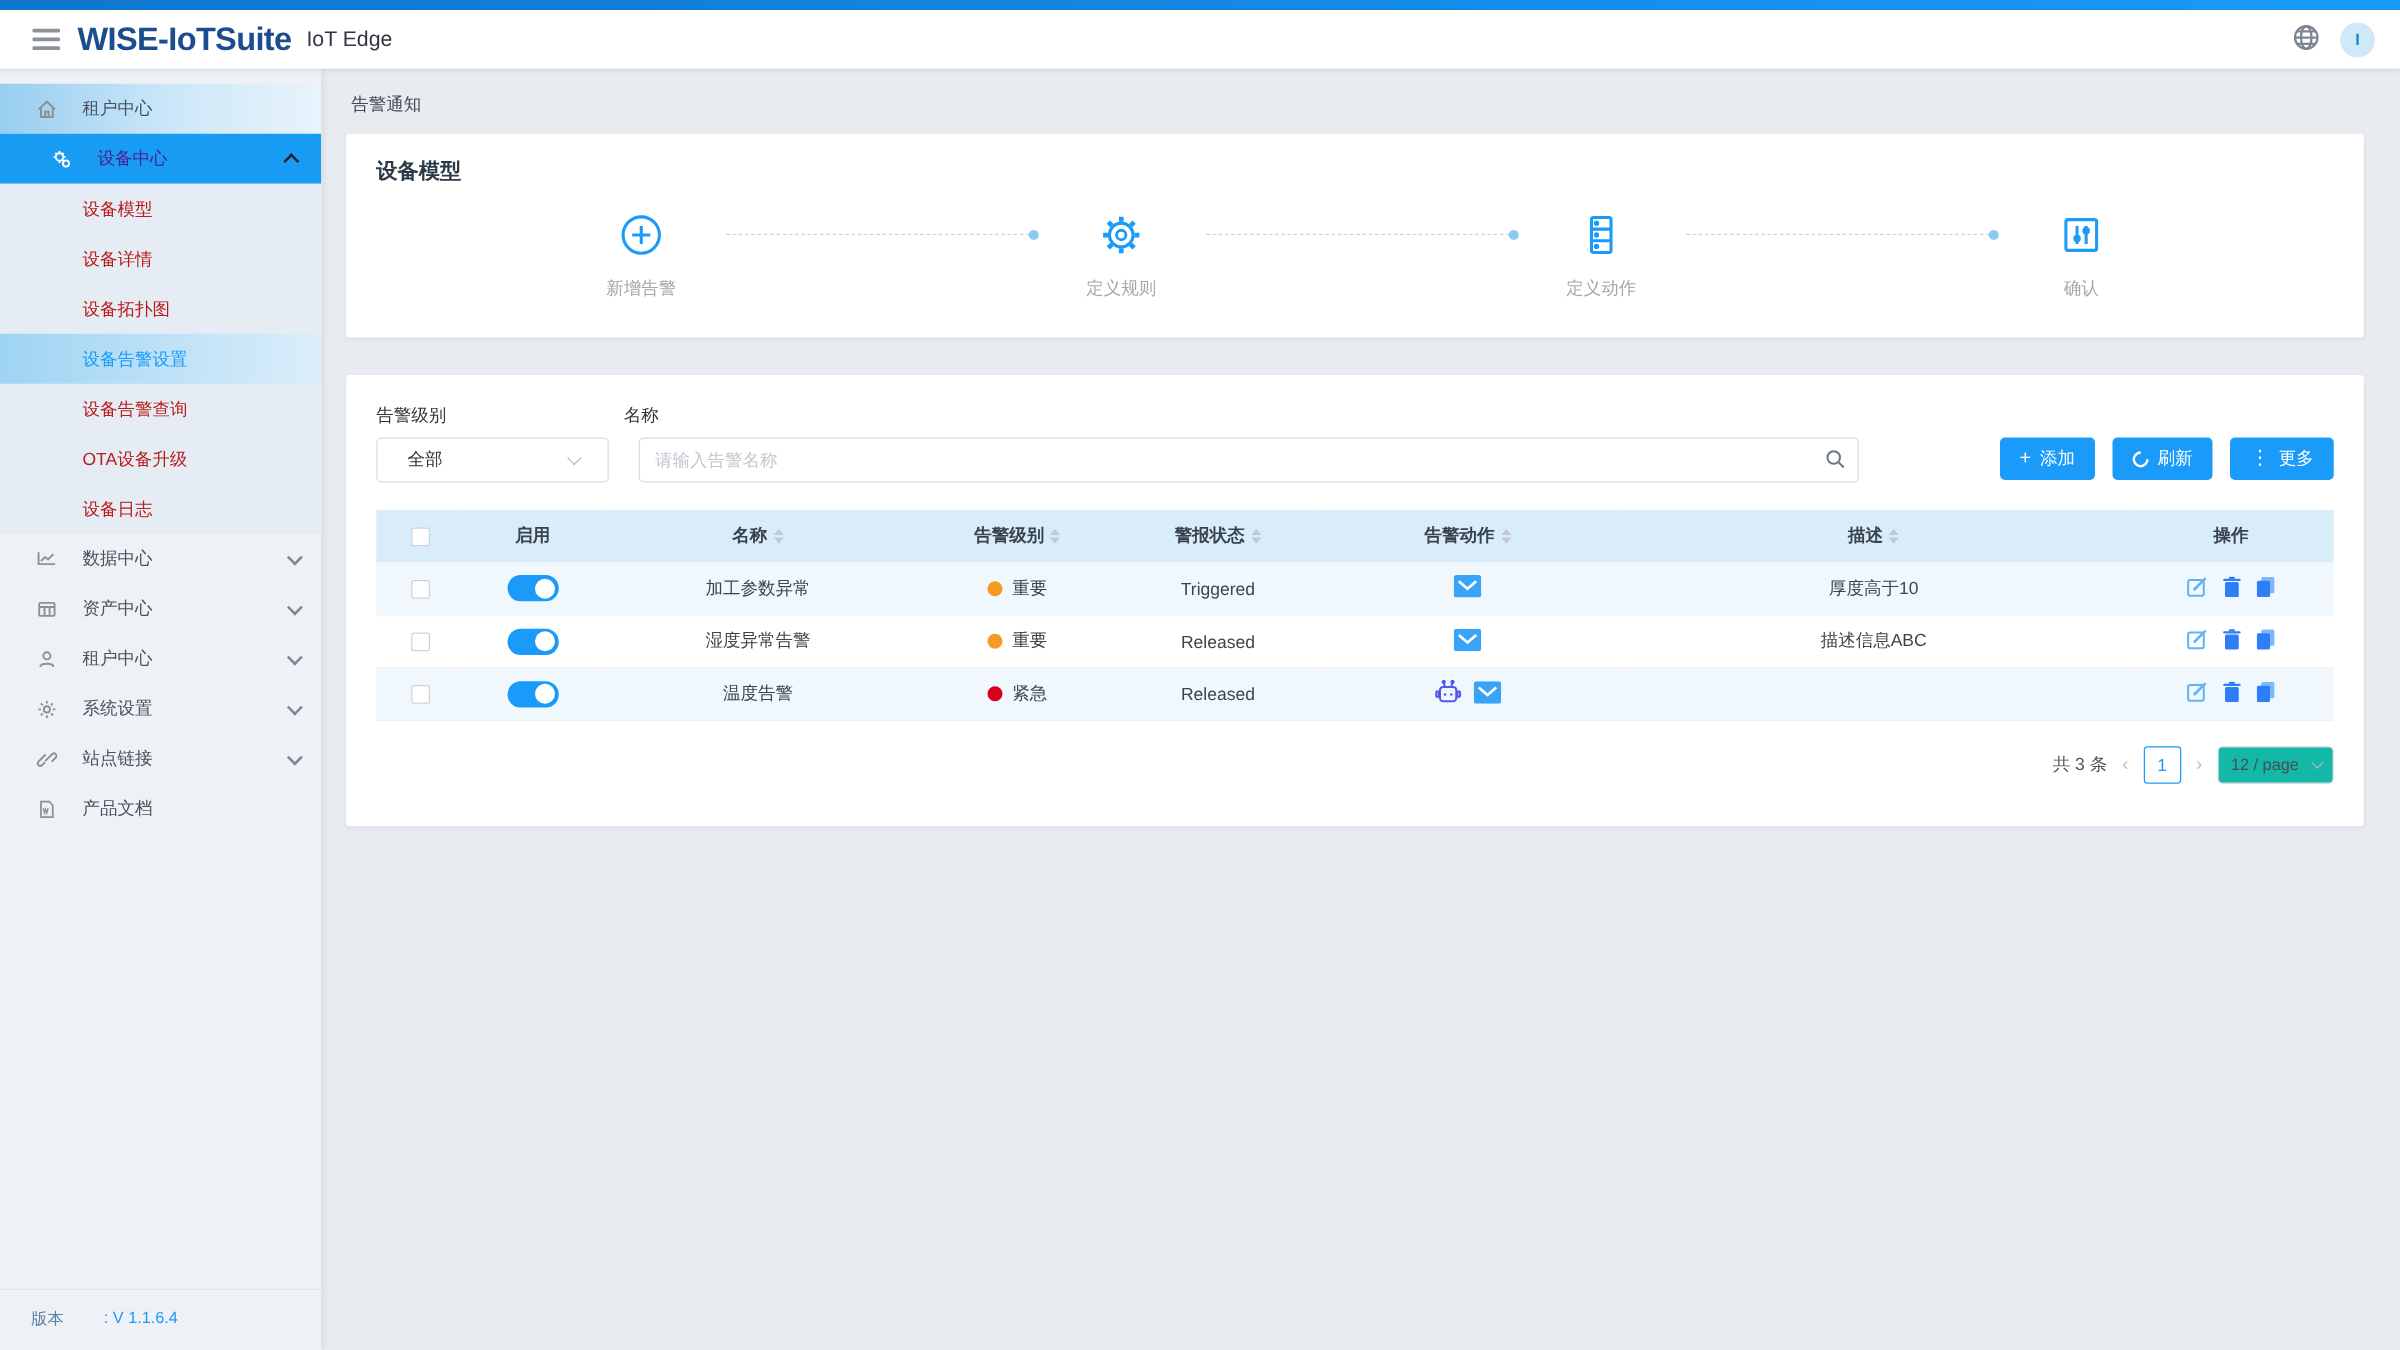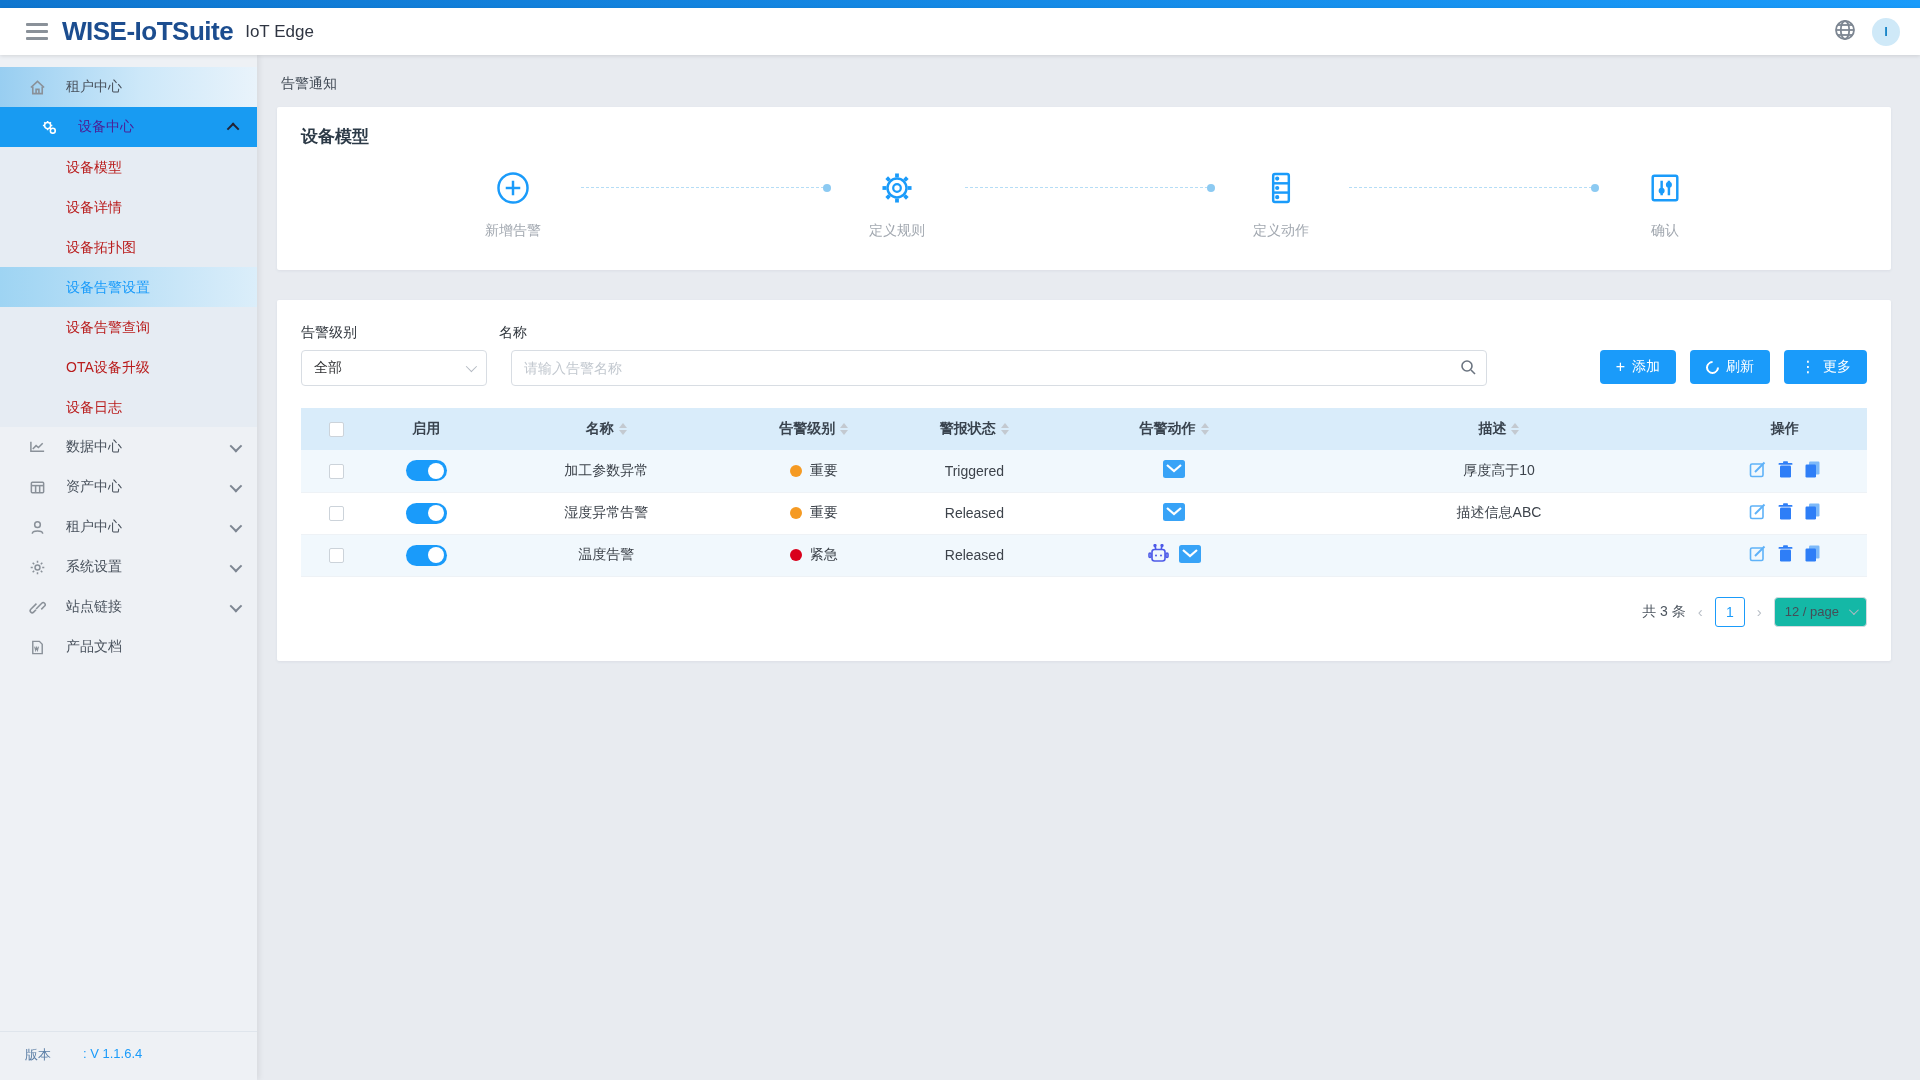--- a/index.html
+++ b/index.html
@@ -56,21 +56,21 @@
   .pg-line { flex:1; border-top:1px dashed #b5ddf6; margin-top:21px; position:relative; }
   .pg-line::after { content:""; position:absolute; right:-2px; top:-4.5px; width:8px; height:8px;
     border-radius:50%; background:#8ccaf2; }
 
   
   .tbl-card { margin-top:30px; padding:24px 24px 34px; }
   .filters { display:flex; align-items:flex-start; }
   .f-group { display:flex; flex-direction:column; }
   .f-label { margin-bottom:8px; color:#30363d; }
   .f-select { width:186px; height:36px; border:1px solid #d8dde3; border-radius:4px; background:#fff;
-    display:flex; align-items:center; padding:0 12px; color:#303133; cursor:pointer; }
+    display:flex; align-items:center; padding:0 24px; color:#303133; cursor:pointer; }
   .f-select .chevd { margin-left:auto; width:8px; height:8px; border-right:1.5px solid #b4bac2;
     border-bottom:1.5px solid #b4bac2; transform:rotate(45deg) translateY(-2px); }
   .f-input-wrap { position:relative; width:976px; margin-left:12px; }
   .f-input { width:100%; height:36px; border:1px solid #d8dde3; border-radius:4px; padding:0 36px 0 12px;
     font-size:14px; color:#303133; font-family:inherit; }
   .f-input::placeholder { color:#c2c8cf; }
   .search-ico { position:absolute; right:10px; top:9px; }
   .btns { margin-left:auto; display:flex; gap:14px; padding-top:26px; }
   .btn { height:34px; padding:0 16px; background:#1a9bfa; color:#fff; border:none; border-radius:4px;
     font-size:14px; display:flex; align-items:center; gap:7px; cursor:pointer; font-family:inherit; }

